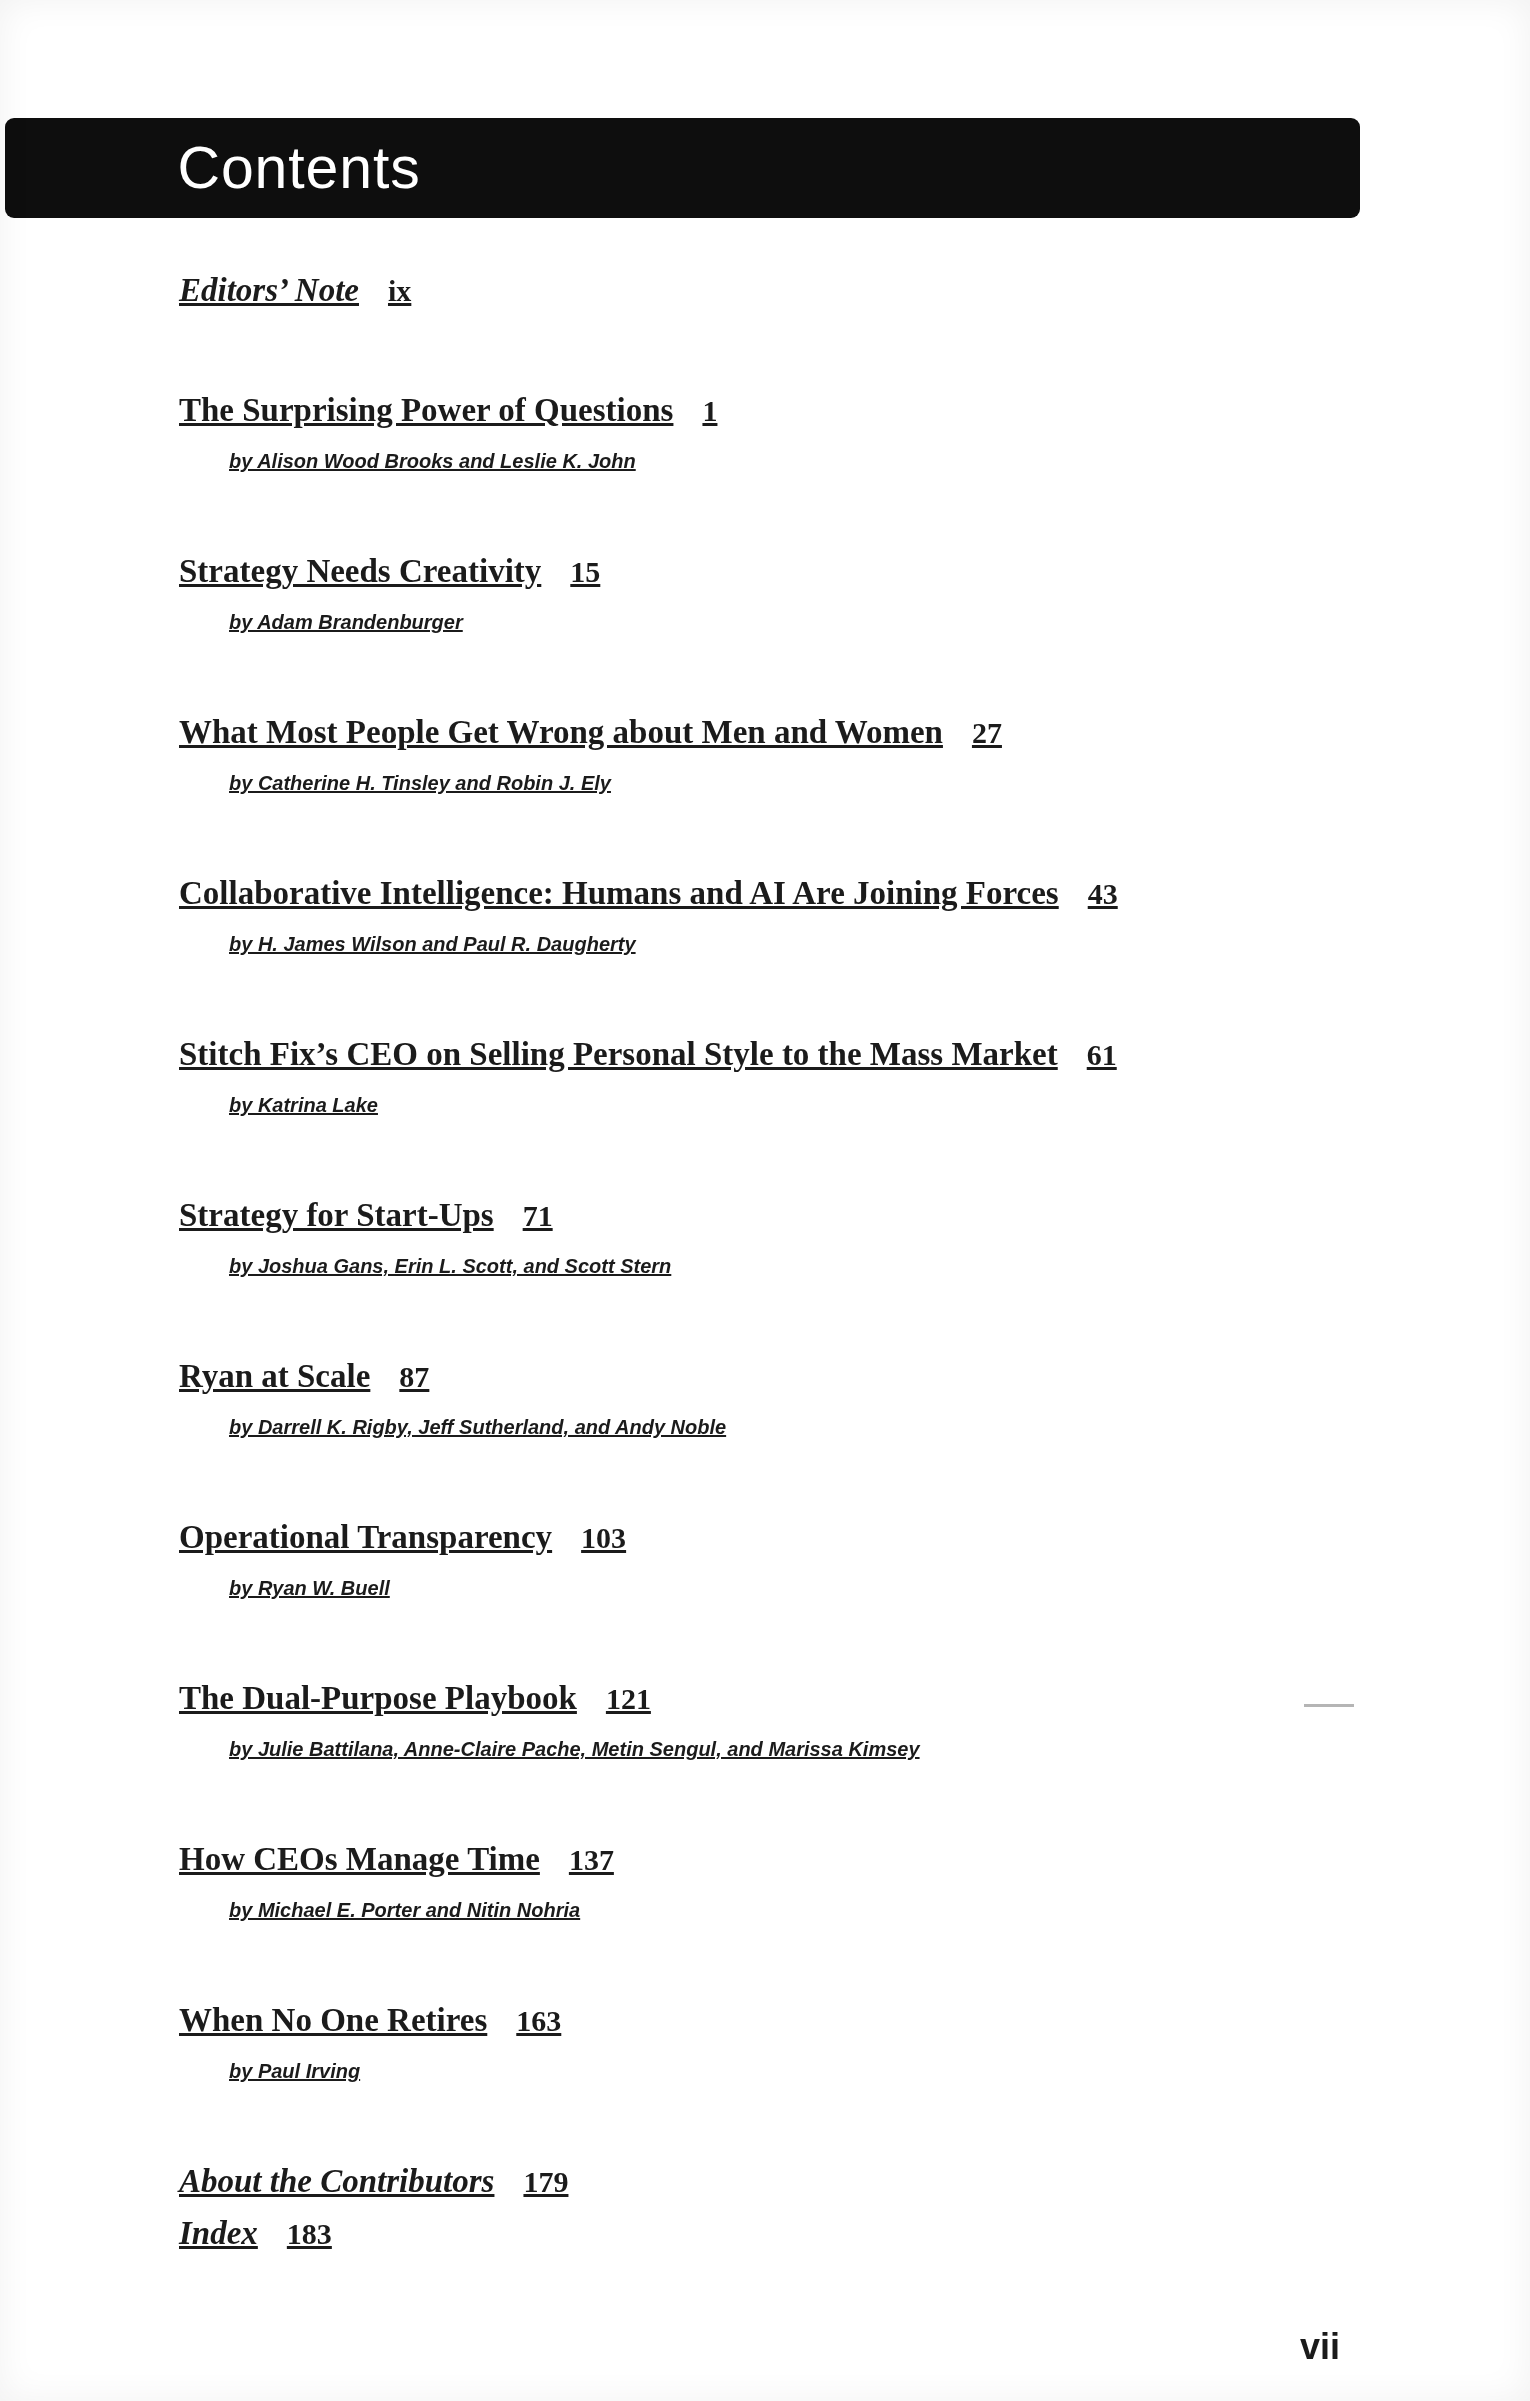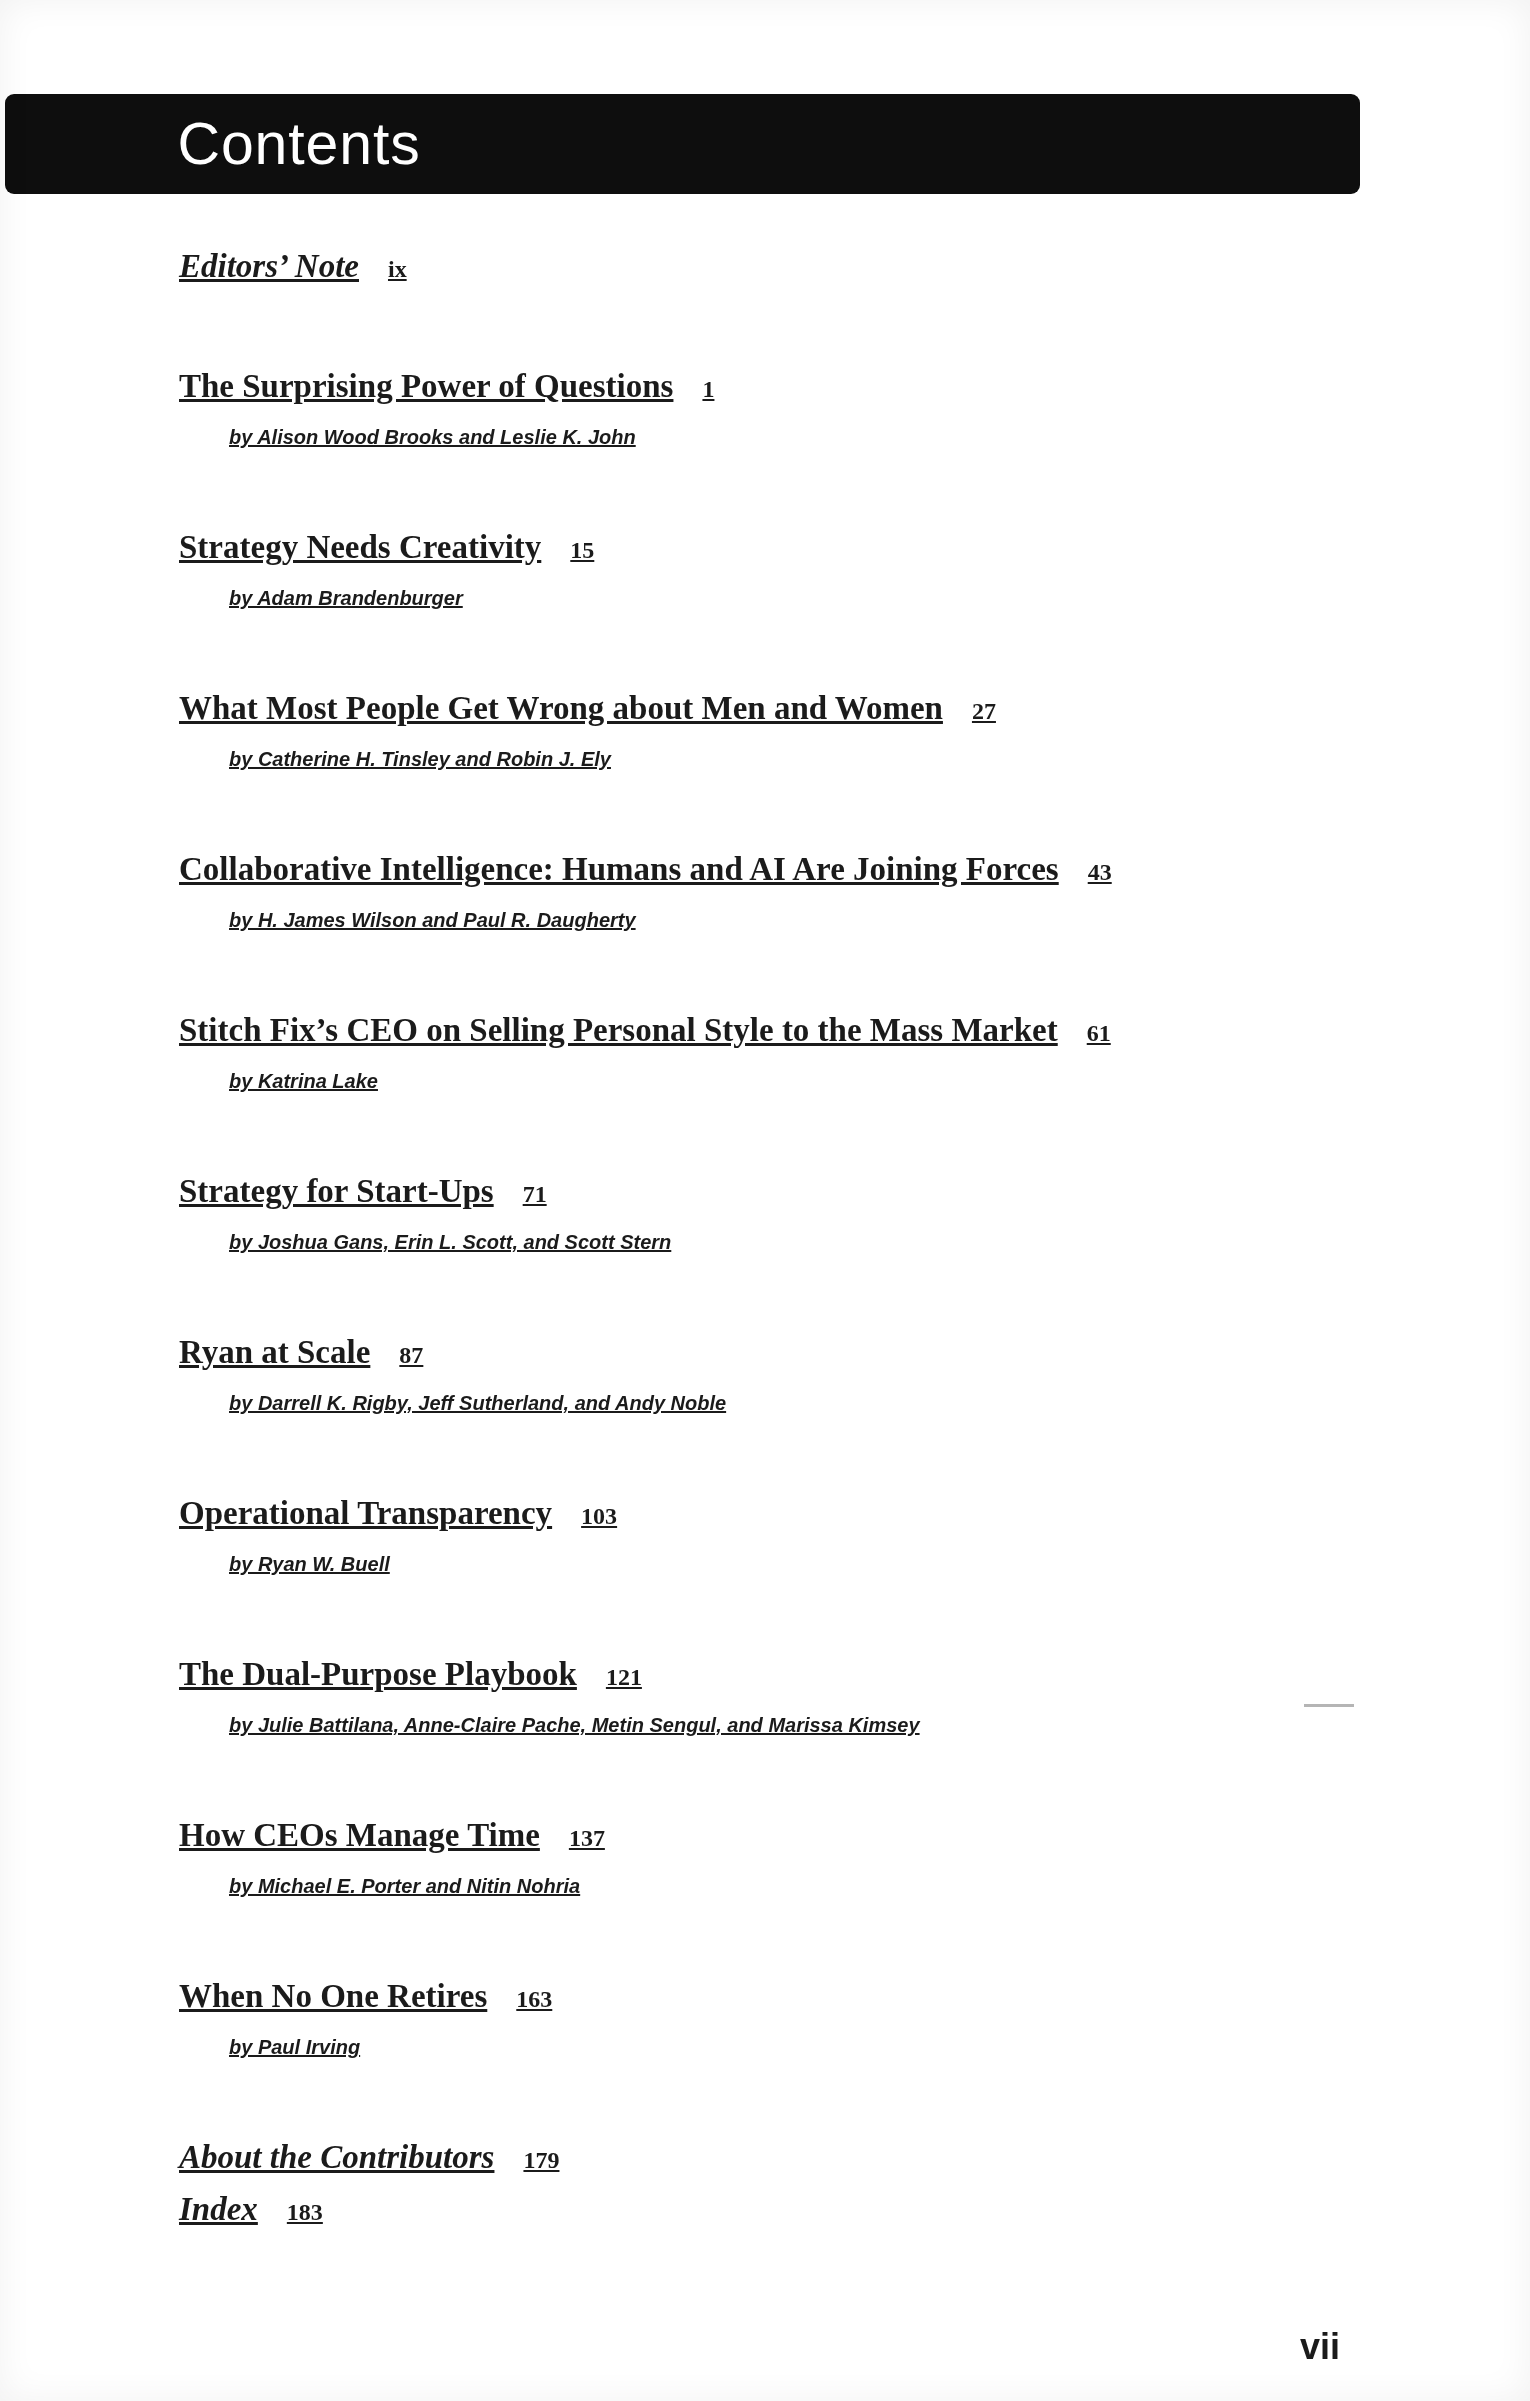--- a/index.html
+++ b/index.html
@@ -19,21 +19,21 @@
     color:var(--text);
   }
   
   .page::before{
     content:"";
     position:absolute;inset:0;
     box-shadow:inset 0 0 36px rgba(0,0,0,0.06);
     pointer-events:none;
   }
   .banner{
-    margin-top:94px;
+    margin-top:118px;
     margin-left:5.4px;
     width:1355px;
     height:100px;
     background:var(--banner-bg);
     border-radius:9px;
     display:flex;
     align-items:center;
     box-sizing:border-box;
     padding-left:172px;
   }
@@ -56,21 +56,21 @@
     font-family:"Liberation Serif", serif;
     font-weight:700;
     font-size:33px;
     line-height:45px;
     color:var(--text);
   }
   .front .item-title, .back .item-title{font-style:italic;}
   .item-page{
     font-family:"Liberation Serif", serif;
     font-weight:700;
-    font-size:24px;
+    font-size:30px;
     margin-left:29px;
     color:var(--text);
     white-space:nowrap;
   }
   .item-byline{
     font-family:"Liberation Sans", sans-serif;
     font-style:italic;
     font-weight:700;
     font-size:20px;
     line-height:39px;

